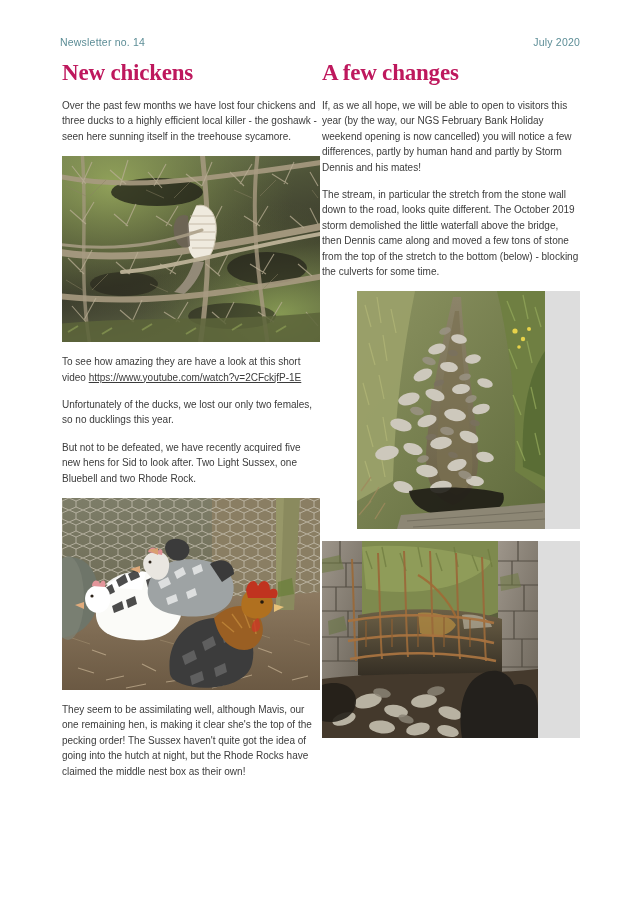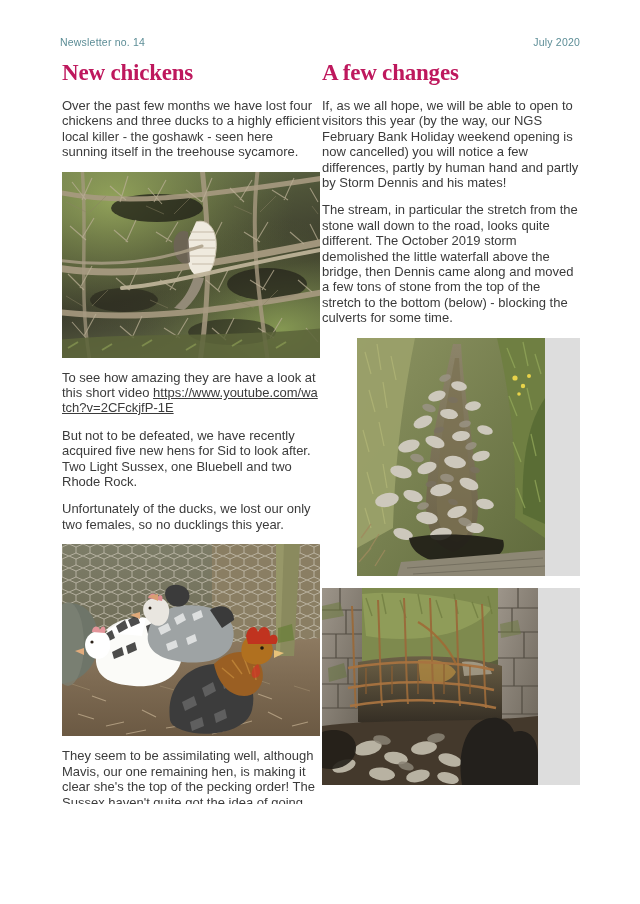--- a/index.html
+++ b/index.html
@@ -44,21 +44,21 @@
     font-family: "Liberation Serif", serif;
     font-weight: bold;
     font-size: 23px;
     color: #be185d;
     text-align: left;
     letter-spacing: -0.2px;
     margin-bottom: 12px;
   }
 
   p.body {
-    font-size: 13px;
+    font-size: 10px;
     line-height: 15.4px;
     color: #3b3b3b;
     margin-bottom: 12px;
     font-family: "Liberation Sans", sans-serif;
   }
   p.body:last-child { margin-bottom: 4px; }
   .link {
     color: #3b3b3b;
     word-break: break-all;
   }
@@ -180,23 +180,23 @@
         <g stroke="#93a559" stroke-width="2" opacity="0.6">
           <path d="M6 176 l10 -6 M40 178 l10 -6 M80 174 l10 -6 M124 178 l10 -6 M170 174 l10 -6 M214 176 l10 -6"></path>
         </g>
       </svg>
     </div>
 
     <p class="body">
       <span>To see how amazing they are have a look at this short video </span><a class="link" href="#">https://www.youtube.com/watch?v=2CFckjfP-1E</a>
     </p>
 
+    <p class="body">Unfortunately of the ducks, we lost our only two females, so no ducklings this year.</p>
+
     <p class="body">But not to be defeated, we have recently acquired five new hens for Sid to look after.  Two Light Sussex, one Bluebell and two Rhode Rock.</p>
-
-    <p class="body">Unfortunately of the ducks, we lost our only two females, so no ducklings this year.</p>
 
     <div class="photo">
       <svg width="258" height="192" viewBox="0 0 258 192" aria-hidden="true">
         <defs>
           <linearGradient id="grd1" x1="0" y1="0" x2="0" y2="1">
             <stop offset="0%" stop-color="#8d7a61"></stop>
             <stop offset="45%" stop-color="#7d6a52"></stop>
             <stop offset="100%" stop-color="#6b5943"></stop>
           </linearGradient>
           <linearGradient id="back1" x1="0" y1="0" x2="0" y2="1">

